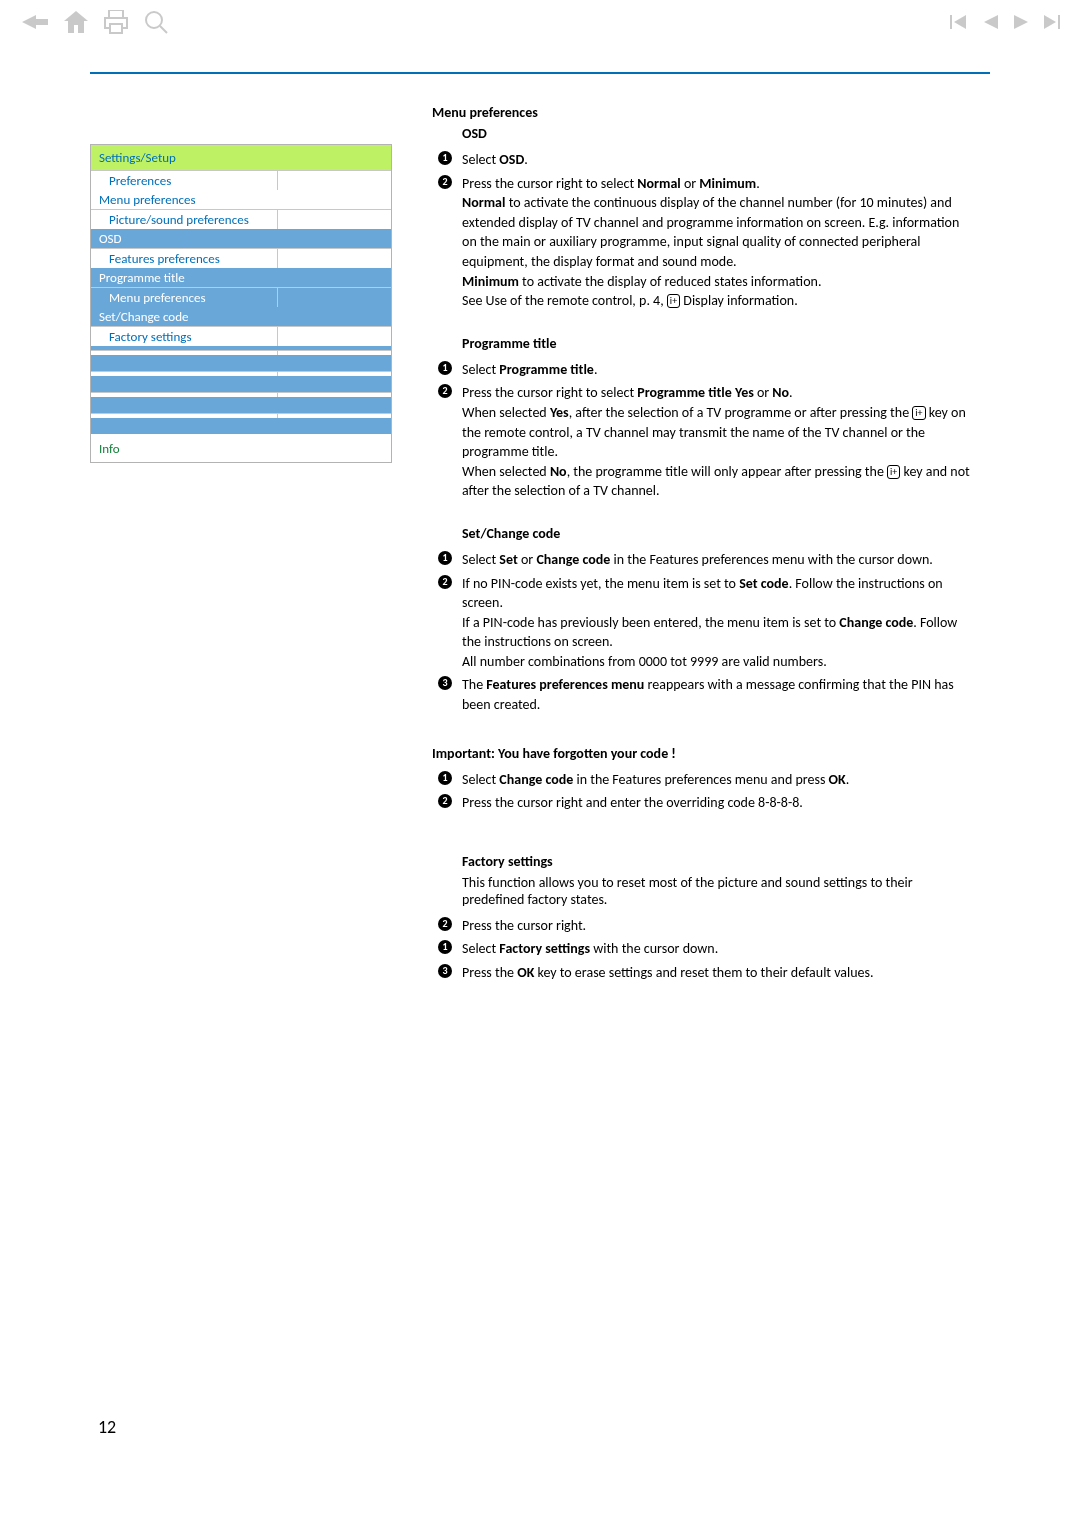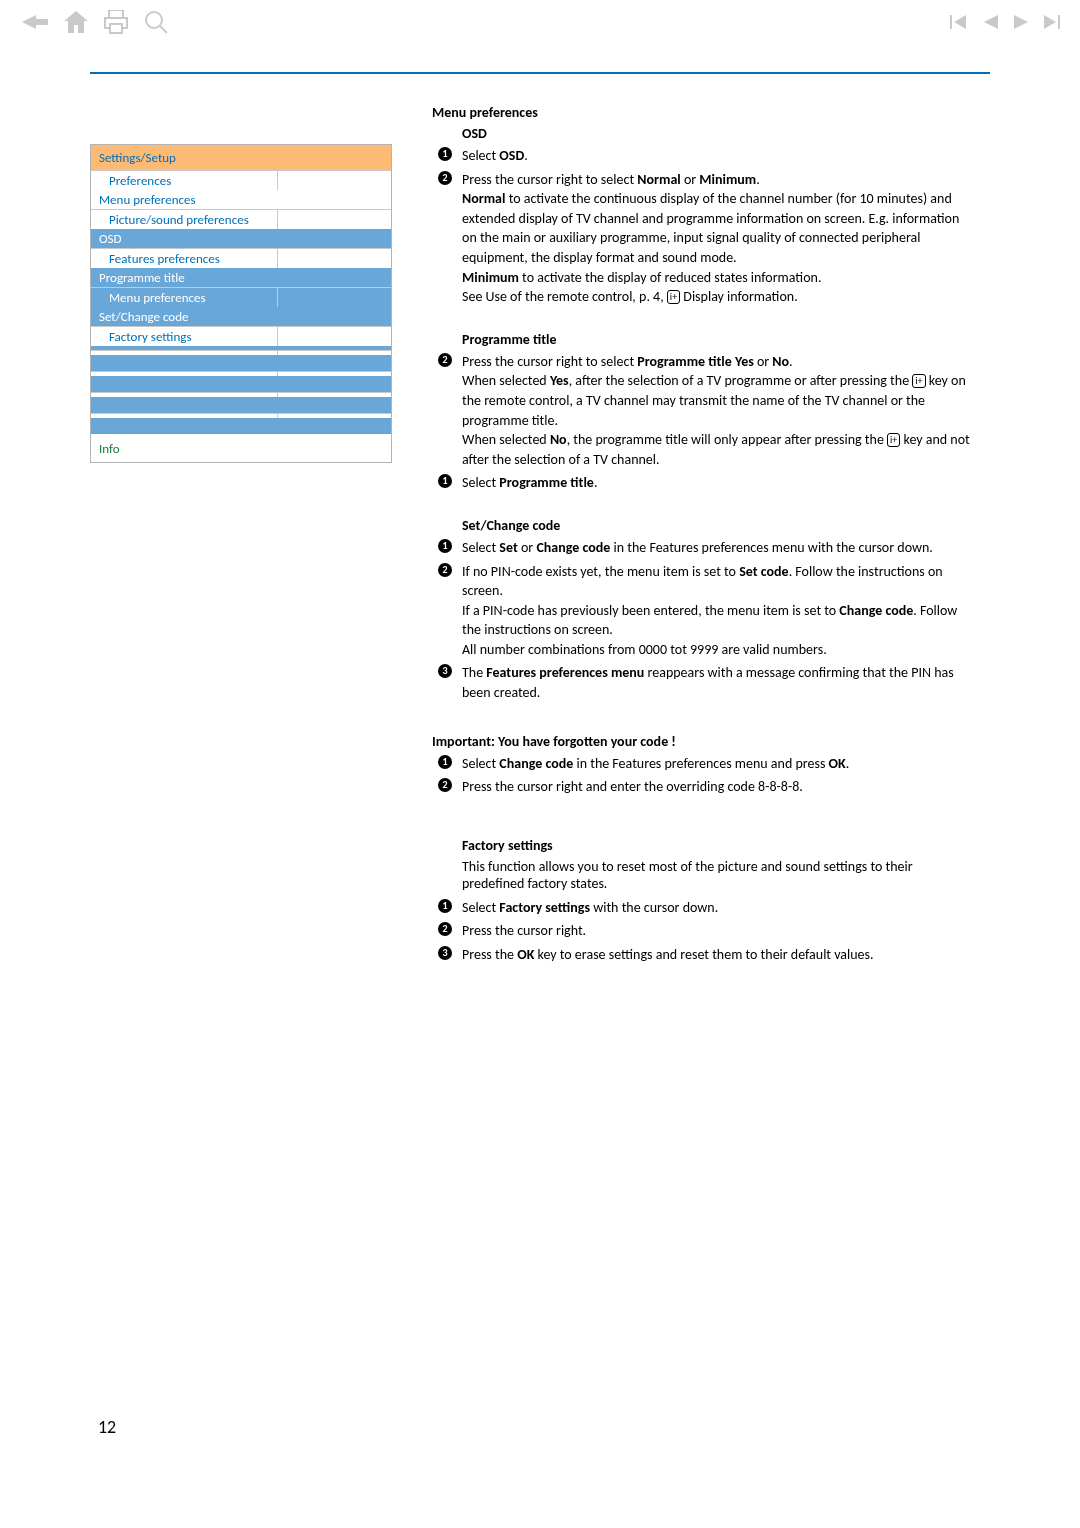--- a/index.html
+++ b/index.html
@@ -40,21 +40,21 @@
   }
   
   .menu-box {
     width: 300px;
     border: 1px solid #b3b3b3;
     font-size: 13px;
     margin-top: 40px;
   }
   .menu-title {
     color: #006fb8;
-    background: #fdba74;
+    background: #bef264;
     padding: 5px 8px;
     border-bottom: 1px solid #c8c8c8;
   }
   .menu-row {
     display: flex;
     border-bottom: 1px solid #c8c8c8;
     min-height: 20px;
     flex-direction: column;
   }
   .menu-row:last-child { border-bottom: none; }
@@ -75,21 +75,21 @@
     padding: 6px 8px;
     border-top: 1px solid transparent;
   }
   
   .body-col { flex: 1; max-width: 540px; }
   .section-title { font-weight: bold; margin: 0 0 4px 0; }
   .sub-title { font-weight: bold; margin: 0 0 4px 30px; }
   ol.numcirc {
     list-style: none;
     padding: 0;
-    margin: 0 0 24px 0;
+    margin: 8px 0 24px 0;
   }
   ol.numcirc li {
     position: relative;
     padding-left: 30px;
     margin-bottom: 4px;
     line-height: 1.4;
   }
   ol.numcirc li::before {
     content: attr(data-num);
     position: absolute;
@@ -237,28 +237,28 @@
       <li data-num="2">
         <span>Press the cursor right to select </span><b>Normal</b><span> or </span><b>Minimum</b><span>.</span><br>
         <b>Normal</b><span> to activate the continuous display of the channel number (for 10 minutes) and extended display of TV channel and programme information on screen. E.g. information on the main or auxiliary programme, input signal quality of connected peripheral equipment, the display format and sound mode.</span><br>
         <b>Minimum</b><span> to activate the display of reduced states information.</span><br>
         <span>See Use of the remote control, p. 4, </span><span class="iplus">i+</span><span> Display information.</span>
       </li>
     </ol>
 
     <p class="sub-title" style="margin-left:30px">Programme title</p>
     <ol class="numcirc">
+      <li data-num="1">
+        <span>Select </span><b>Programme title</b><span>.</span>
+      </li>
       <li data-num="2">
         <span>Press the cursor right to select </span><b>Programme title Yes</b><span> or </span><b>No</b><span>.</span><br>
         <span>When selected </span><b>Yes</b><span>, after the selection of a TV programme or after pressing the </span><span class="iplus">i+</span><span> key on the remote control, a TV channel may transmit the name of the TV channel or the programme title.</span><br>
         <span>When selected </span><b>No</b><span>, the programme title will only appear after pressing the </span><span class="iplus">i+</span><span> key and not after the selection of a TV channel.</span>
       </li>
-      <li data-num="1">
-        <span>Select </span><b>Programme title</b><span>.</span>
-      </li>
     </ol>
 
     <p class="sub-title" style="margin-left:30px">Set/Change code</p>
     <ol class="numcirc">
       <li data-num="1">
         <span>Select </span><b>Set</b><span> or </span><b>Change code</b><span> in the Features preferences menu with the cursor down.</span>
       </li>
       <li data-num="2">
         <span>If no PIN-code exists yet, the menu item is set to </span><b>Set code</b><span>. Follow the instructions on screen.</span><br>
         <span>If a PIN-code has previously been entered, the menu item is set to </span><b>Change code</b><span>. Follow the instructions on screen.</span><br>
@@ -273,24 +273,24 @@
     <ol class="numcirc">
       <li data-num="1">
         <span>Select </span><b>Change code</b><span> in the Features preferences menu and press </span><b>OK</b><span>.</span>
       </li>
       <li data-num="2">Press the cursor right and enter the overriding code 8-8-8-8.</li>
     </ol>
 
     <p class="sub-title" style="margin-left:30px; margin-top:40px">Factory settings</p>
     <p style="margin:0 0 6px 30px">This function allows you to reset most of the picture and sound settings to their predefined factory states.</p>
     <ol class="numcirc">
+      <li data-num="2">Press the cursor right.</li>
       <li data-num="1">
         <span>Select </span><b>Factory settings</b><span> with the cursor down.</span>
       </li>
-      <li data-num="2">Press the cursor right.</li>
       <li data-num="3">
         <span>Press the </span><b>OK</b><span> key to erase settings and reset them to their default values.</span>
       </li>
     </ol>
 
   </div>
 </div>
 
 <div class="page-num">12</div>
 

